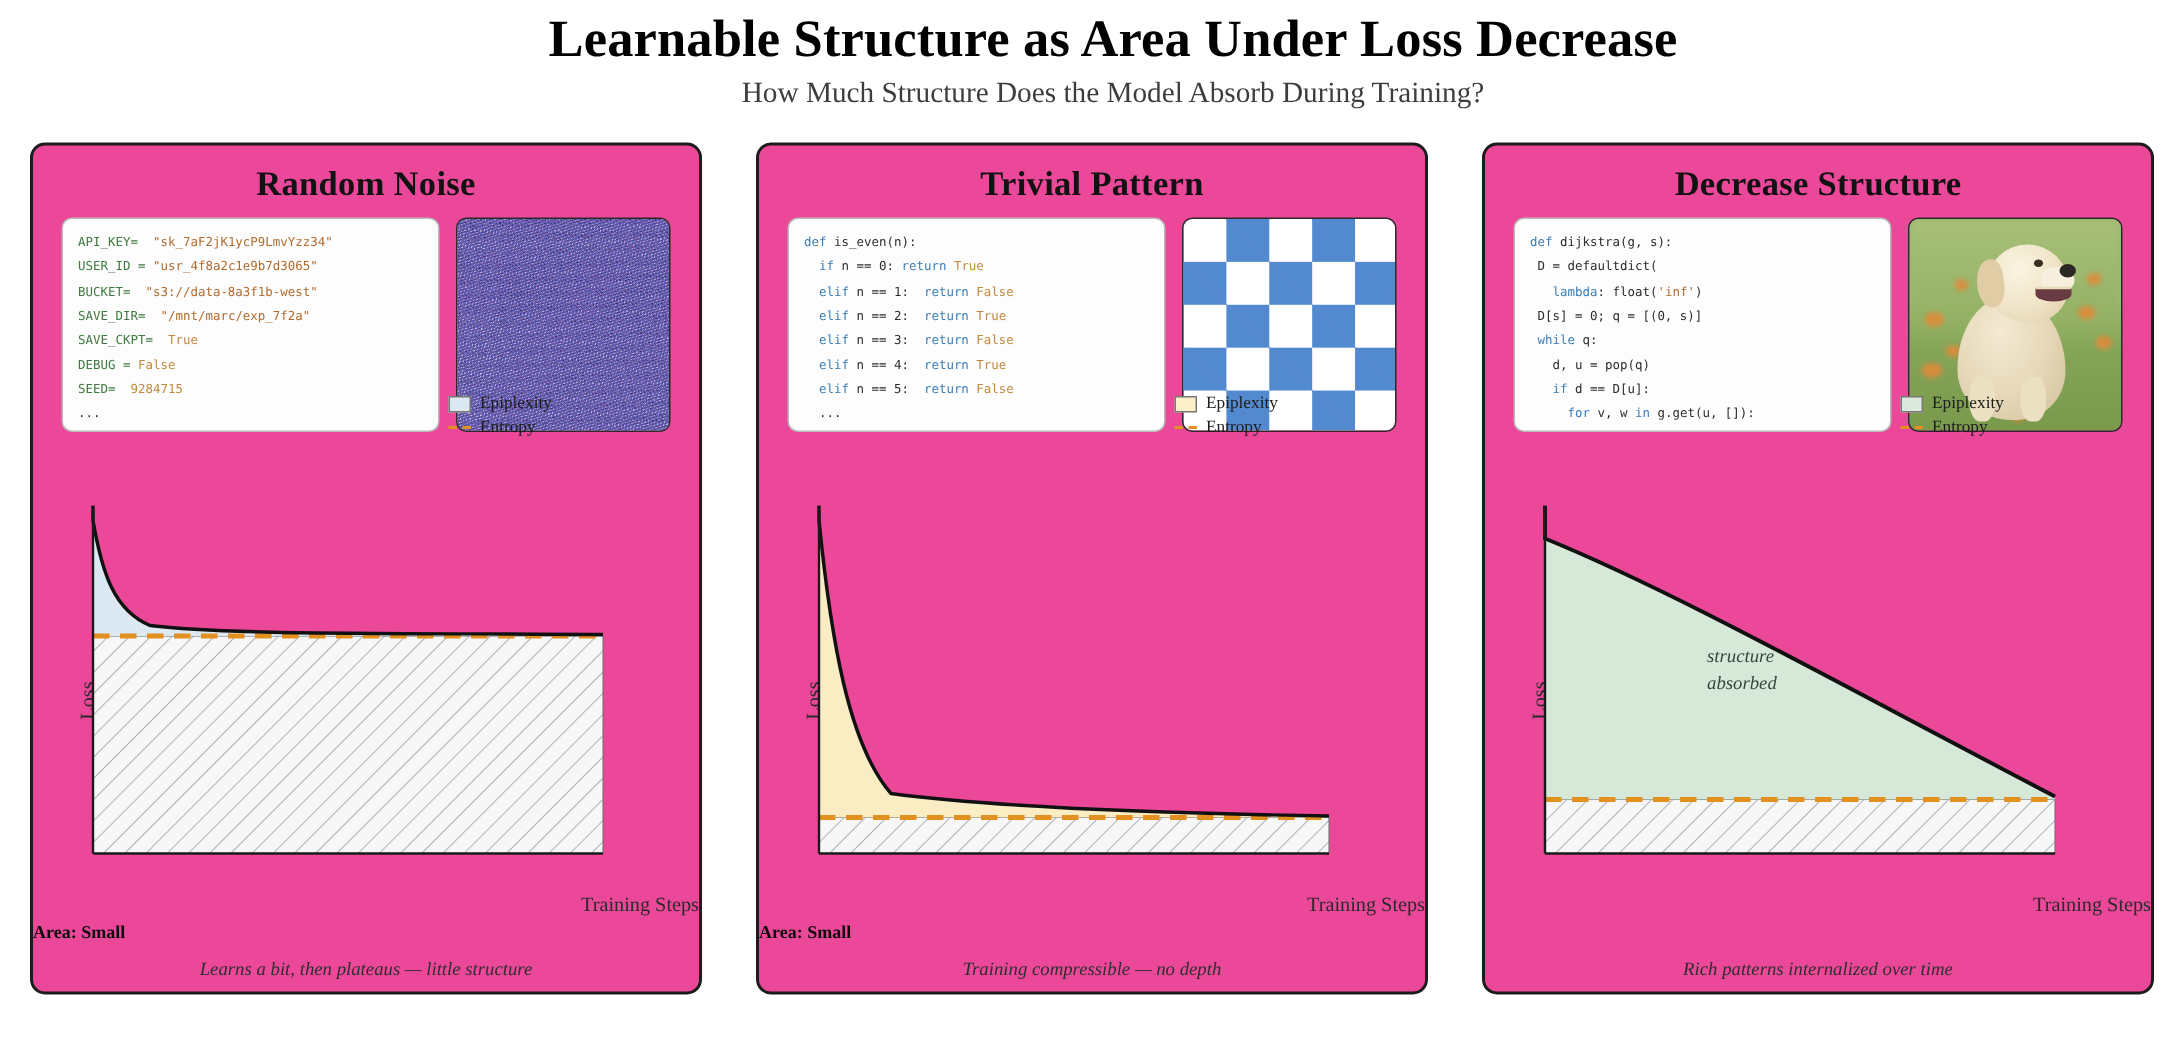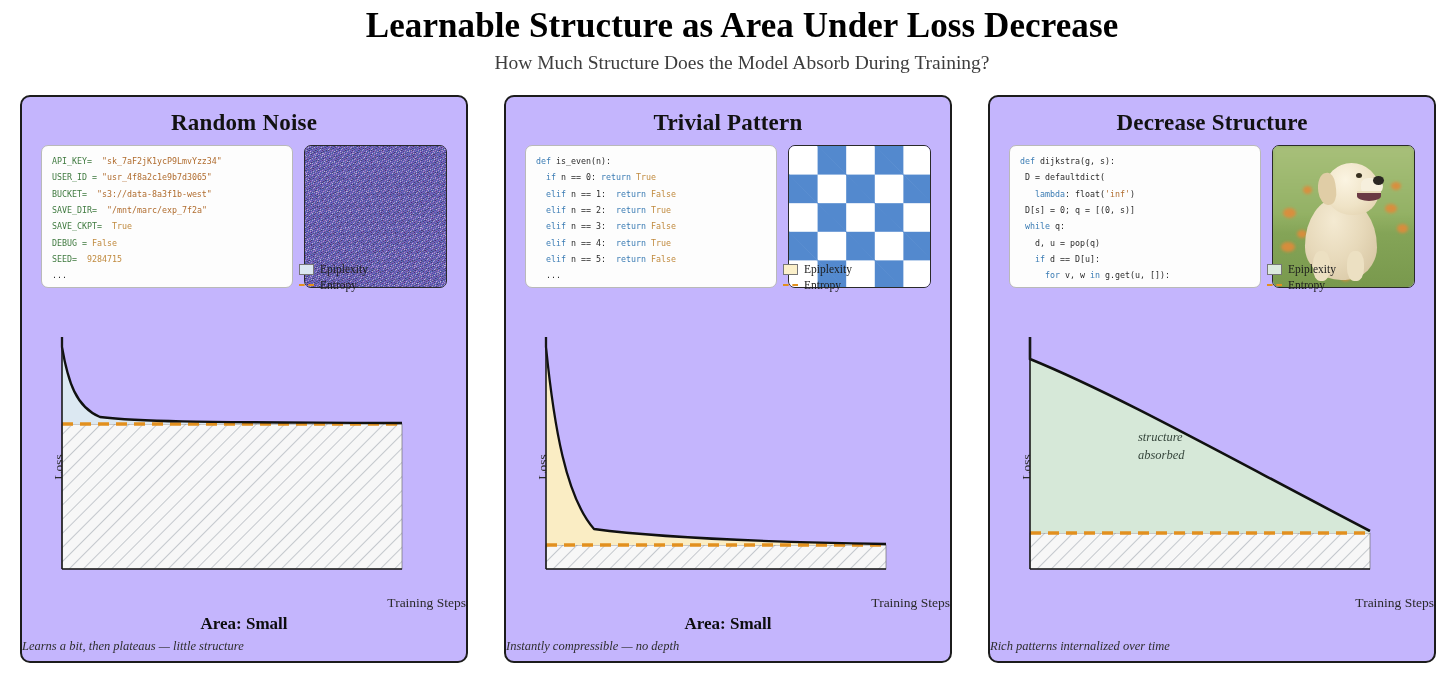--- a/index.html
+++ b/index.html
@@ -41,21 +41,21 @@
     top: 95px; left: 20px;
     width: 1416px; height: 570px;
     display: flex;
     justify-content: space-between;
   }
   .panel {
     width: 448px;
     height: 568px;
     border: 2px solid #1c1c1c;
     border-radius: 10px;
-    background: #c4b5fd;
+    background: #ec4899;
     position: relative;
   }
 
   .panel-title {
     text-align: center;
     font-size: 23px;
     font-weight: 700;
     color: #121212;
     margin-top: 13px;
     letter-spacing: .2px;
@@ -255,30 +255,30 @@
     left: 17px; right: 0;
     top: 498px;
     text-align: right;
     font-size: 13.5px;
     color: #2a2a2a;
   }
   .area-label {
     position: absolute;
     left: 0; right: 0;
     top: 517px;
-    text-align: center;
-    font-size: 17px;
+    text-align: left;
+    font-size: 12px;
     font-weight: 700;
     color: #0d0d0d;
   }
   .caption {
     position: absolute;
     left: 0; right: 0;
     top: 542px;
-    text-align: left;
+    text-align: center;
     font-size: 12.5px;
     font-style: italic;
     color: #2e2e2e;
   }
   .annot {
     font-size: 12.5px;
     font-style: italic;
     fill: #36463c;
     font-family: "Liberation Serif", serif;
   }
@@ -396,21 +396,21 @@
           <path d="M2,10 C10,90 22,160 50,192 C110,200 220,205 342,207 L342,208 L2,208 Z" fill="#faedc4"></path>
           <line x1="2" y1="208" x2="342" y2="208" stroke="#e2901f" stroke-width="3.4" stroke-dasharray="11,7"></line>
           <path d="M2,0 L2,10 C10,90 22,160 50,192 C110,200 220,205 342,207" fill="none" stroke="#111111" stroke-width="2.3"></path>
           <line x1="2" y1="0" x2="2" y2="232" stroke="#1a1a1a" stroke-width="1.6"></line>
           <line x1="2" y1="232" x2="342" y2="232" stroke="#1a1a1a" stroke-width="1.6"></line>
         </svg>
       </div>
 
       <div class="xlabel">Training Steps</div>
       <div class="area-label">Area: Small</div>
-      <div class="caption">Instantly compressible — no depth</div>
+      <div class="caption">Training compressible — no depth</div>
     </div>
 
     <div class="panel">
       <div class="panel-title">Decrease Structure</div>
 
       <div class="content-row">
         <div class="code-box" id="code-2">
             <div class="code-line"><span class="tok-kw">def </span><span class="tok-plain">dijkstra(g, s):</span></div>
             <div class="code-line"><span class="tok-plain"> D = defaultdict(</span></div>
             <div class="code-line"><span class="tok-kw">   lambda</span><span class="tok-plain">: float(</span><span class="tok-str">'inf'</span><span class="tok-plain">)</span></div>

